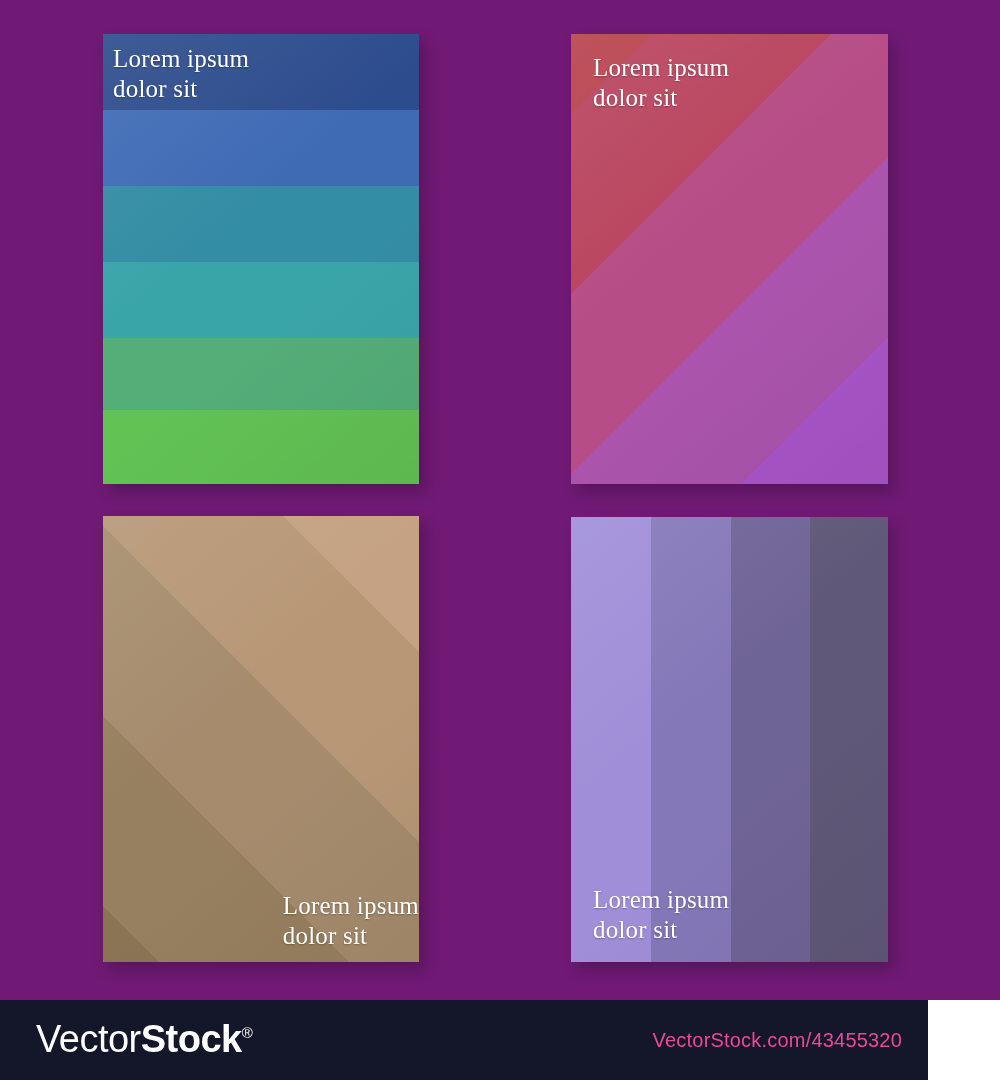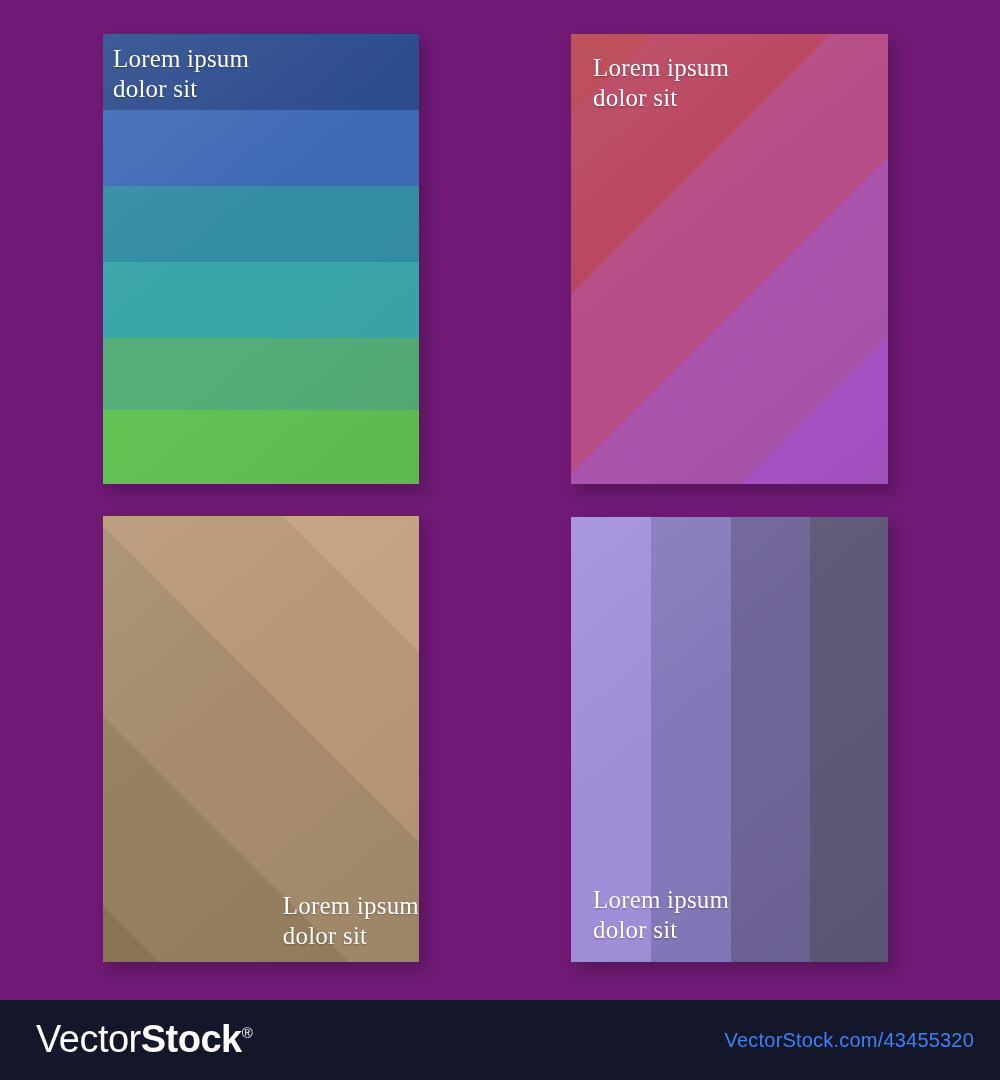--- a/index.html
+++ b/index.html
@@ -87,21 +87,21 @@
 
   
   #card-4 { left: 571px; top: 517px; width: 317px; height: 445px; }
   #card-4 .card-text { left: 22px; bottom: 18px; }
 
   
   #footer {
     position: absolute;
     left: 0;
     top: 1000px;
-    width: 1000px;
+    width: 928px;
     height: 80px;
     background: #14162a;
   }
   #footer-logo {
     position: absolute;
     left: 36px;
     top: 50%;
     transform: translateY(-52%);
     color: #ffffff;
     font-family: "Liberation Sans", "DejaVu Sans", sans-serif;
@@ -114,21 +114,21 @@
   #footer-logo .logo-reg {
     font-size: 15px;
     vertical-align: super;
     font-weight: 400;
   }
   #footer-url {
     position: absolute;
     right: 26px;
     top: 50%;
     transform: translateY(-50%);
-    color: #3b82f6;
+    color: #ec4899;
     font-family: "Liberation Sans", "DejaVu Sans", sans-serif;
     font-size: 20px;
     letter-spacing: 0.2px;
     white-space: nowrap;
   }
 </style>
 </head>
 <body>
 
 <div id="canvas">

